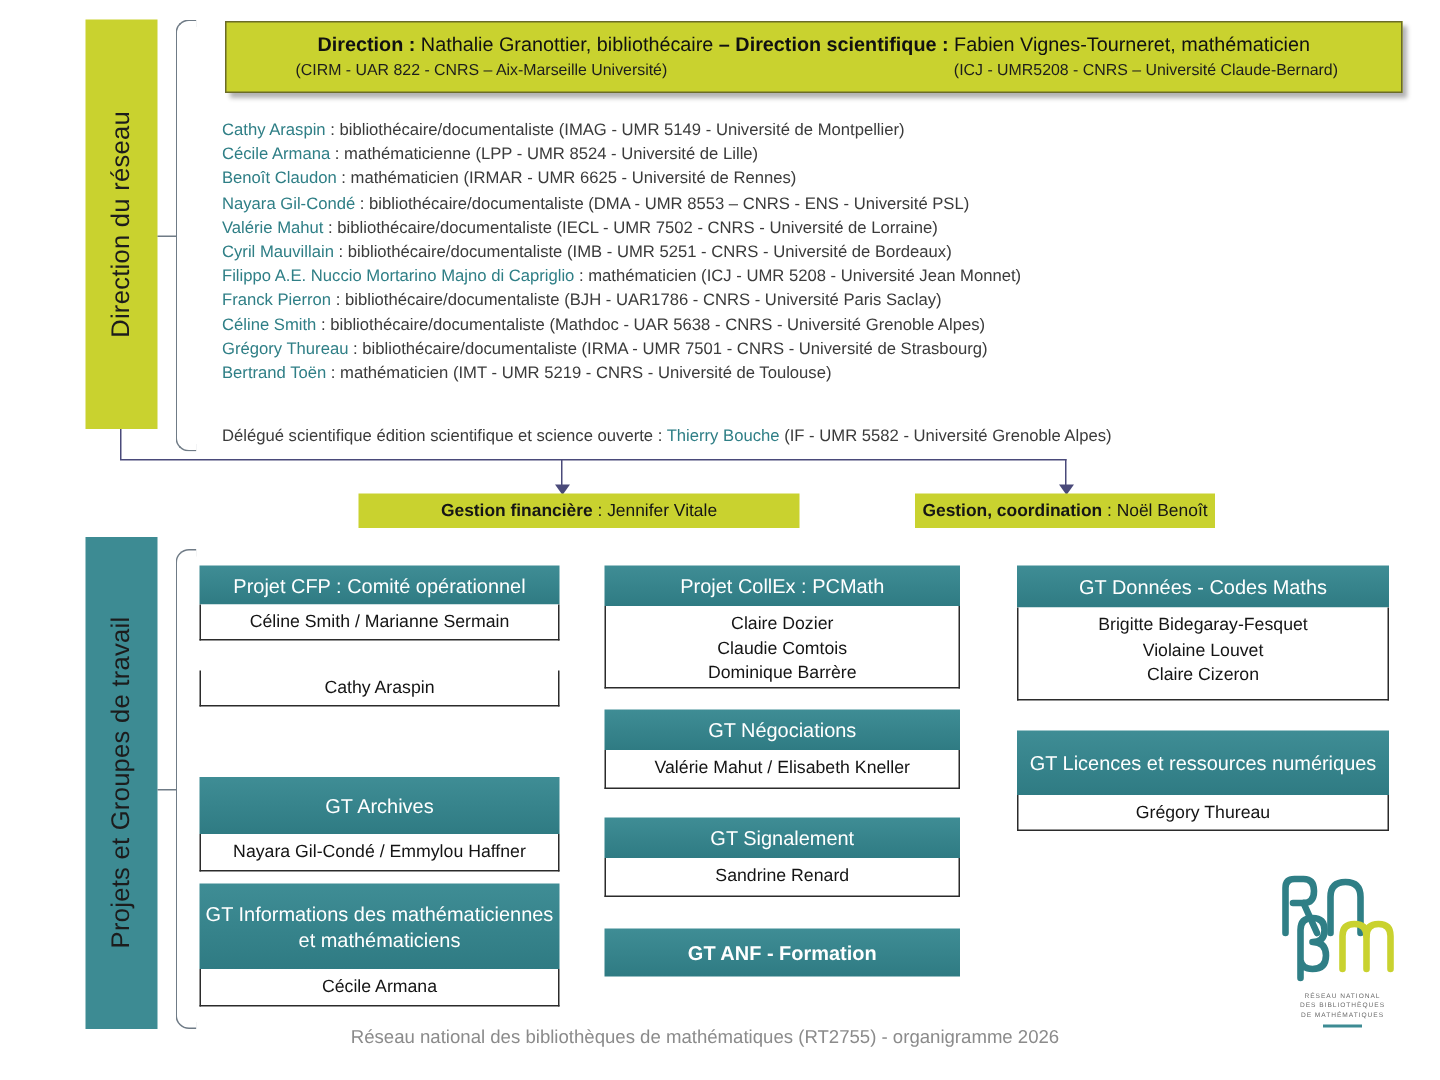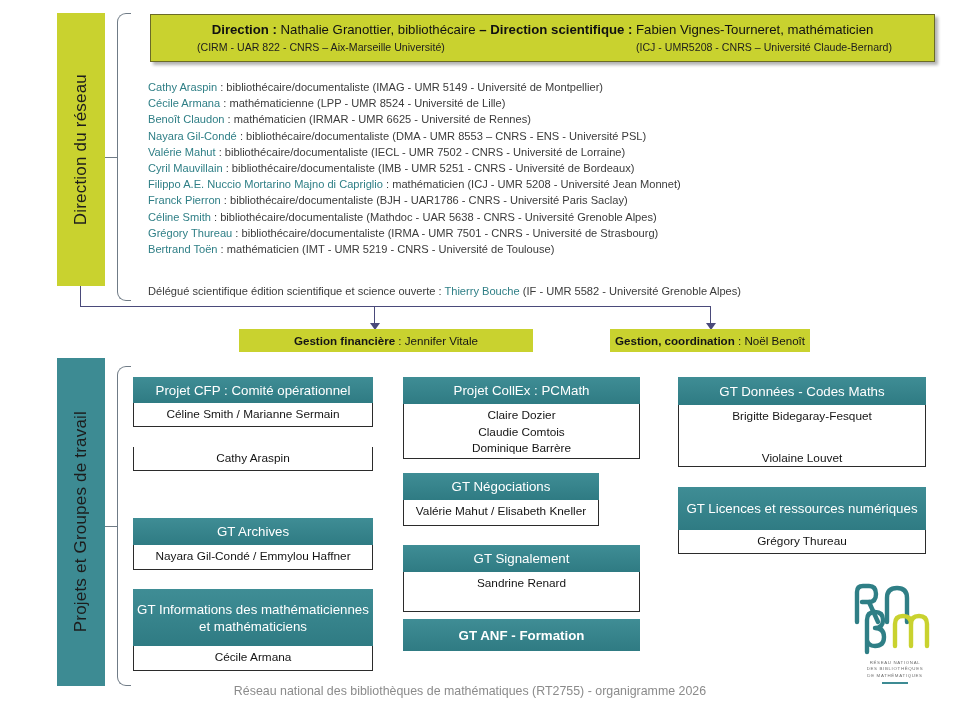--- a/index.html
+++ b/index.html
@@ -249,21 +249,21 @@
   </div>
 </div>
 
 <div class="card" style="left:133px; top:447px; width:240px;">
   <div class="card-body" style="height:24px;">
     <div class="nmline">Cathy Araspin</div>
   </div>
 </div>
 
 <div class="card" style="left:133px; top:518px; width:240px;">
-  <div class="card-head" style="height:27px;">GT Archives</div>
+  <div class="card-head" style="height:38px;">GT Archives</div>
   <div class="card-body" style="height:25px;">
     <div class="nmline">Nayara Gil-Condé / Emmylou Haffner</div>
   </div>
 </div>
 
 <div class="card" style="left:133px; top:589px; width:240px;">
   <div class="card-head" style="height:57px;">GT Informations des mathématiciennes et mathématiciens</div>
   <div class="card-body" style="height:25px;">
     <div class="nmline">Cécile Armana</div>
   </div>
@@ -271,41 +271,41 @@
 
 <div class="card" style="left:403px; top:377px; width:237px;">
   <div class="card-head" style="height:27px;">Projet CollEx : PCMath</div>
   <div class="card-body" style="height:55px;">
     <div class="nmline">Claire Dozier</div>
     <div class="nmline">Claudie Comtois</div>
     <div class="nmline">Dominique Barrère</div>
   </div>
 </div>
 
-<div class="card" style="left:403px; top:473px; width:196px;border-radius:17px;">
+<div class="card" style="left:403px; top:473px; width:237px;border-radius:17px;">
   <div class="card-head" style="height:27px;">GT Négociations</div>
   <div class="card-body" style="height:26px;">
     <div class="nmline">Valérie Mahut / Elisabeth Kneller</div>
   </div>
 </div>
 
 <div class="card" style="left:403px; top:545px; width:237px;">
   <div class="card-head" style="height:27px;">GT Signalement</div>
-  <div class="card-body" style="height:40px;">
+  <div class="card-body" style="height:26px;">
     <div class="nmline">Sandrine Renard</div>
   </div>
 </div>
 
 <div class="card" style="left:403px; top:619px; width:237px;">
   <div class="card-head" style="height:32px;font-weight:bold;">GT ANF - Formation</div>
 </div>
 
 <div class="card" style="left:678px; top:377px; width:248px;">
   <div class="card-head" style="height:28px;">GT Données - Codes Maths</div>
-  <div class="card-body" style="height:62px;gap:25px;">
+  <div class="card-body" style="height:62px;">
     <div class="nmline">Brigitte Bidegaray-Fesquet</div>
     <div class="nmline">Violaine Louvet</div>
     <div class="nmline">Claire Cizeron</div>
   </div>
 </div>
 
 <div class="card" style="left:678px; top:487px; width:248px;">
   <div class="card-head" style="height:43px;">GT Licences et ressources numériques</div>
   <div class="card-body" style="height:24px;">
     <div class="nmline">Grégory Thureau</div>

